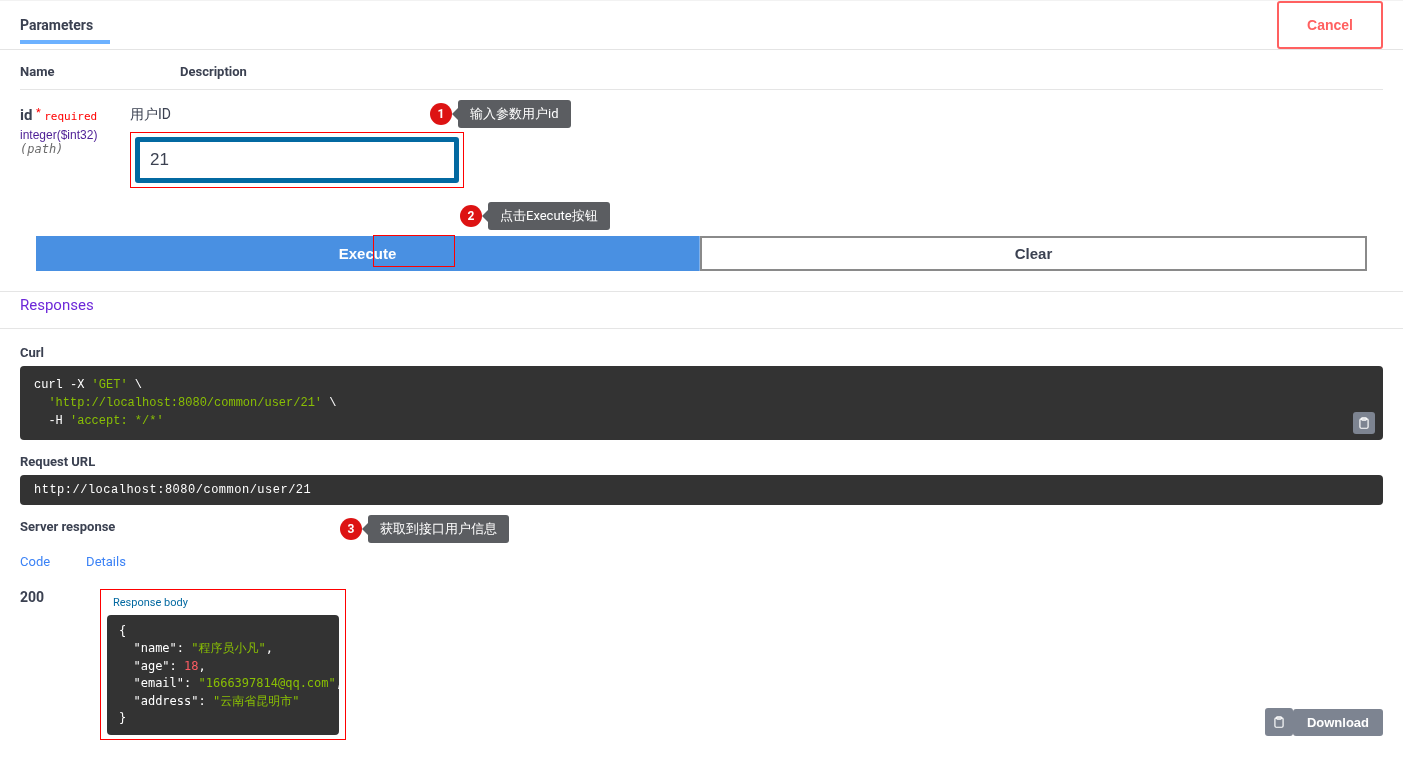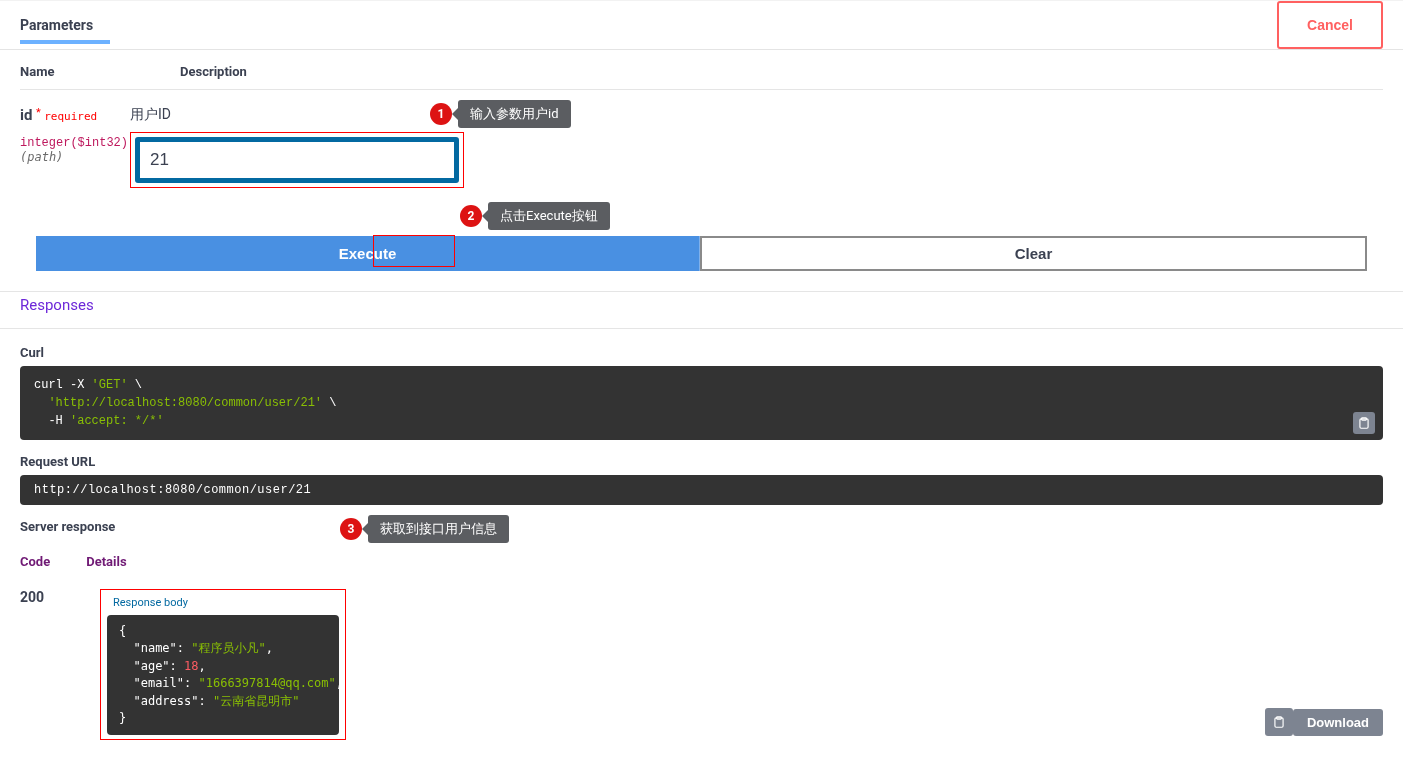--- a/index.html
+++ b/index.html
@@ -72,24 +72,24 @@
 .param-meta { width: 110px; }
 .param-id {
   font-weight: 700;
   font-size: 15px;
   color: #3b4151;
   display: inline;
 }
 .required-star { color: #ff0000; font-size: 11px; vertical-align: top;}
 .required-txt { color: #ff0000; font-size: 11px; font-family: monospace; }
 .param-type {
-  font-family: Liberation Mono, monospace;
-  font-size: 12px;
-  color: #be185d;
-  margin-top: 12px;
+  font-family: Liberation Sans, sans-serif;
+  font-size: 12px;
+  color: #4c1d95;
+  margin-top: 4px;
 }
 .param-loc {
   font-family: Consolas, monospace;
   font-style: italic;
   color: #6b6b6b;
   font-size: 12px;
 }
 
 .param-desc { flex: 1; position: relative; }
 .desc-text { font-size: 14px; color: #3b4151; margin-bottom: 8px; }
@@ -241,23 +241,23 @@
 .server-resp-row {
   display: flex;
   align-items: center;
   margin-top: 14px;
   position: relative;
 }
 
 .code-details {
   display: flex;
   gap: 36px;
-  font-weight: 700;
+  font-weight: 400;
   font-size: 13px;
-  color: #701a75;
+  color: #3b82f6;
   margin-top: 14px;
   padding-bottom: 6px;
 }
 .resp-table { display: flex; margin-top: 14px; gap: 40px; }
 .resp-code { font-weight: 700; font-size: 14px; color: #3b4151; width: 40px; }
 
 .resp-detail-cell { flex: 1; position: relative; }
 .resp-box-hl {
   border: 1px solid #ff0000;
   padding: 6px 6px 4px;

